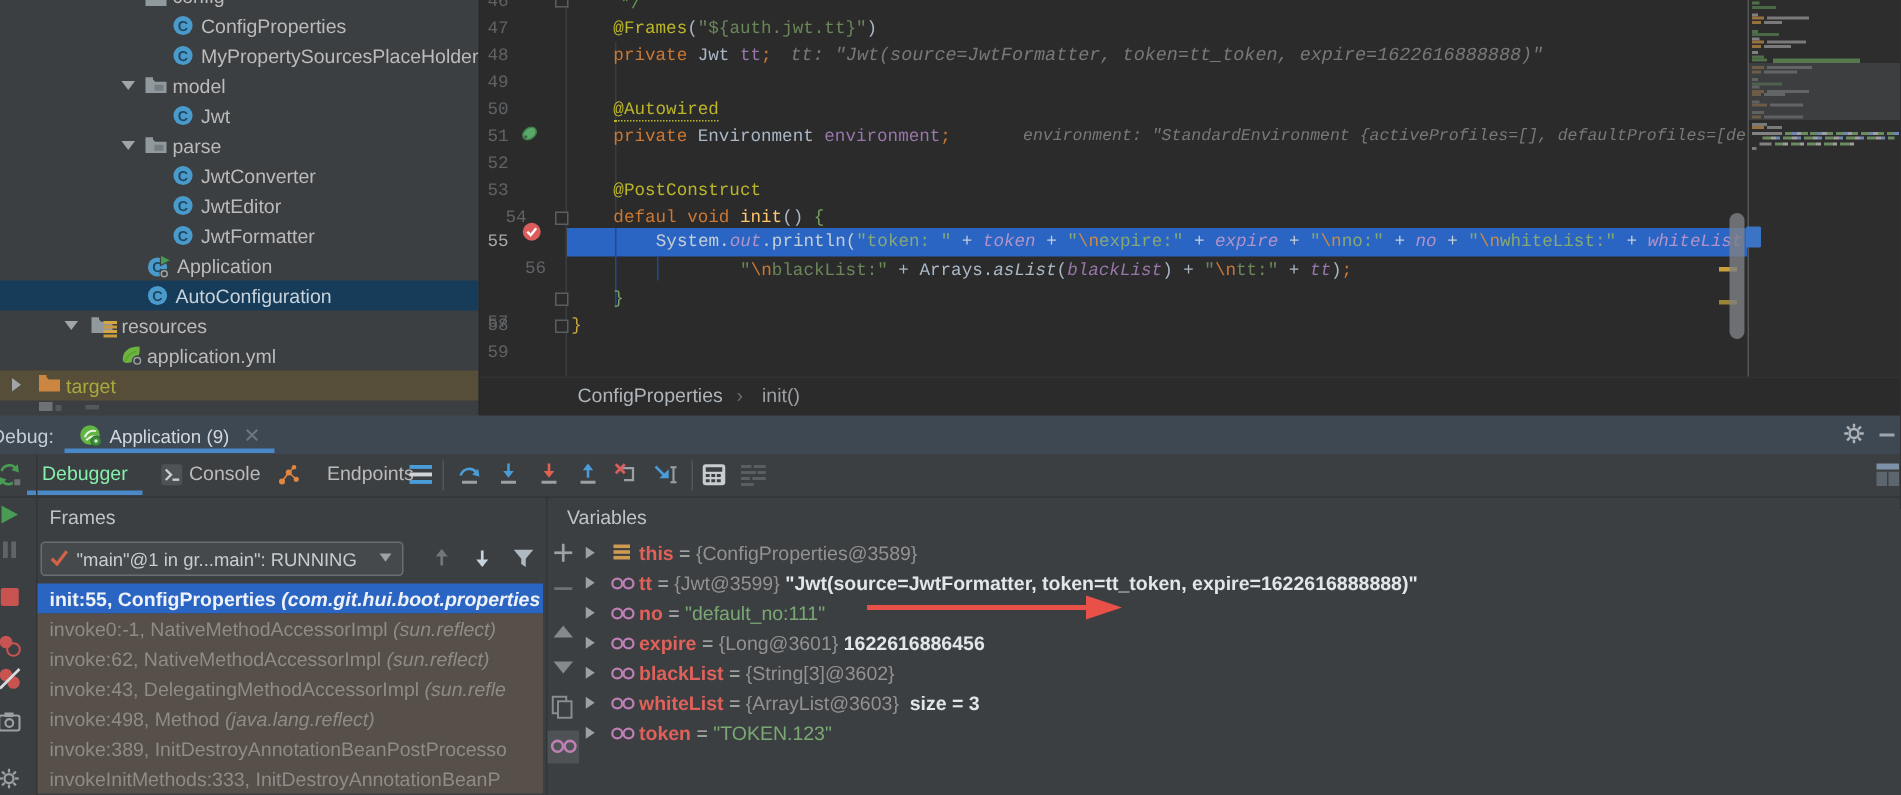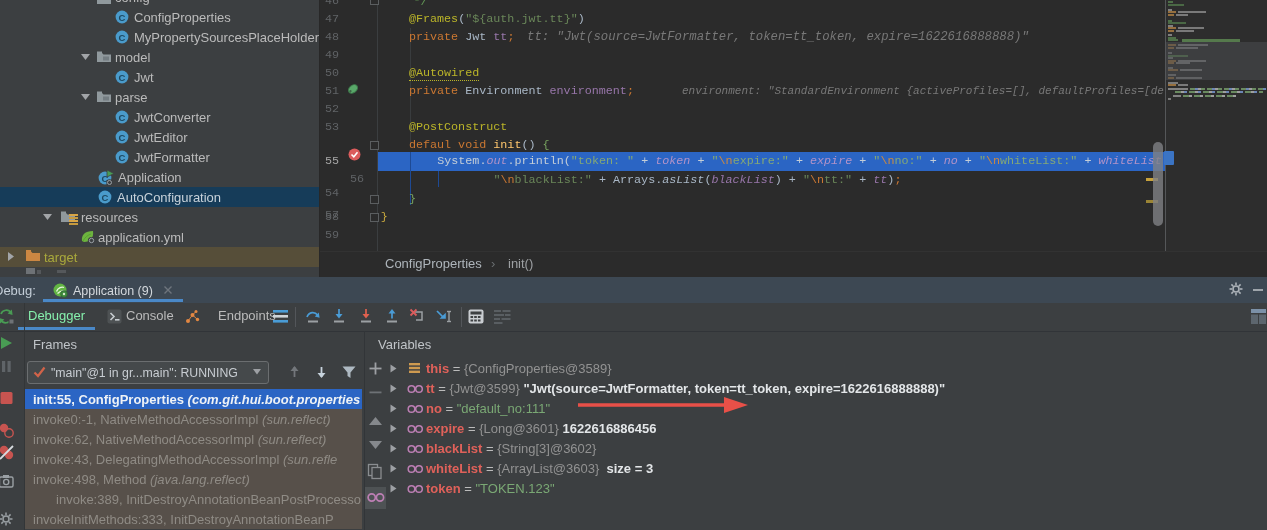--- a/index.html
+++ b/index.html
@@ -31,21 +31,21 @@
 
   
   <div class="t num" style="left:324px;top:-7px;">46</div>
   <div class="t num" style="left:324px;top:11px;">47</div>
   <div class="t num" style="left:324px;top:29px;">48</div>
   <div class="t num" style="left:324px;top:47px;">49</div>
   <div class="t num" style="left:324px;top:65px;">50</div>
   <div class="t num" style="left:324px;top:83px;">51</div>
   <div class="t num" style="left:324px;top:101px;">52</div>
   <div class="t num" style="left:324px;top:119px;">53</div>
-  <div class="t num" style="left:324px;top:137px;margin-top:48px;">54</div>
+  <div class="t num" style="left:336px;top:137px;">54</div>
   <div class="t num" style="left:324px;top:153px;color:#a7a7a7;">55</div>
   <div class="t num" style="left:324px;top:171px;margin-left:25px;">56</div>
   <div class="t num" style="left:324px;top:191px;margin-top:16px;">57</div>
   <div class="t num" style="left:324px;top:209px;">58</div>
   <div class="t num" style="left:324px;top:227px;">59</div>
 
   
   <svg style="left:347px;top:83px;" width="12" height="12" viewBox="0 0 12 12">
     <ellipse cx="6" cy="6" rx="5" ry="3.6" transform="rotate(-38 6 6)" fill="#59a869" stroke="#3e7b4c" stroke-width="1"></ellipse>
     <circle cx="3.5" cy="8.2" r="1.1" fill="#2b2b2b" opacity="0.55"></circle>
@@ -472,21 +472,21 @@
     </svg>
 
   
   <div class="t" style="left:25px;top:389px;width:337px;height:20px;background:#2b65c4;"></div>
   <div class="t" style="left:25px;top:409px;width:337px;height:120px;background:#57504a;"></div>
   <div class="t sans" style="left:33px;top:392px;width:328px;overflow:hidden;color:#eef2f6;font-weight:bold;">init:55, ConfigProperties <span class="it">(com.git.hui.boot.properties</span></div>
   <div class="t sans" style="left:33px;top:412px;width:328px;overflow:hidden;color:#8f8b85;">invoke0:-1, NativeMethodAccessorImpl <span class="it">(sun.reflect)</span></div>
   <div class="t sans" style="left:33px;top:432px;width:328px;overflow:hidden;color:#8f8b85;">invoke:62, NativeMethodAccessorImpl <span class="it">(sun.reflect)</span></div>
   <div class="t sans" style="left:33px;top:452px;width:328px;overflow:hidden;color:#8f8b85;">invoke:43, DelegatingMethodAccessorImpl <span class="it">(sun.refle</span></div>
   <div class="t sans" style="left:33px;top:472px;width:328px;overflow:hidden;color:#8f8b85;">invoke:498, Method <span class="it">(java.lang.reflect)</span></div>
-  <div class="t sans" style="left:33px;top:492px;width:328px;overflow:hidden;color:#8f8b85;text-align:right;">invoke:389, InitDestroyAnnotationBeanPostProcesso</div>
+  <div class="t sans" style="left:33px;top:492px;width:328px;overflow:hidden;color:#8f8b85;">invoke:389, InitDestroyAnnotationBeanPostProcesso</div>
   <div class="t sans" style="left:33px;top:512px;width:328px;overflow:hidden;color:#8f8b85;">invokeInitMethods:333, InitDestroyAnnotationBeanP</div>
 
   
   <svg style="left:369px;top:362px;" width="13" height="13">
       <g stroke="#9da0a4" stroke-width="1.8">
         <line x1="6.5" y1="0.5" x2="6.5" y2="12.5"></line>
         <line x1="0.5" y1="6.5" x2="12.5" y2="6.5"></line>
       </g>
     </svg>
   <svg style="left:369px;top:390px;" width="13" height="5">

